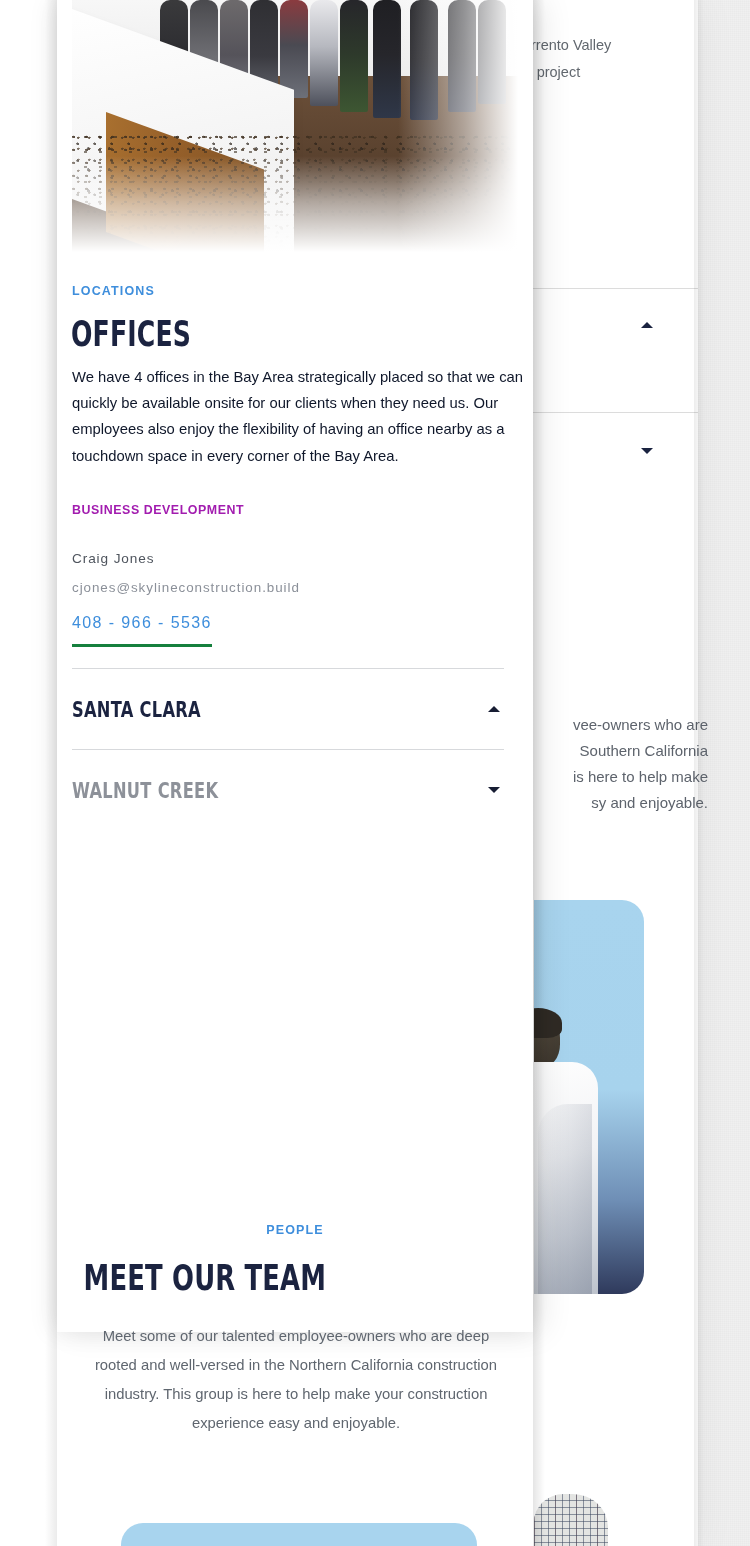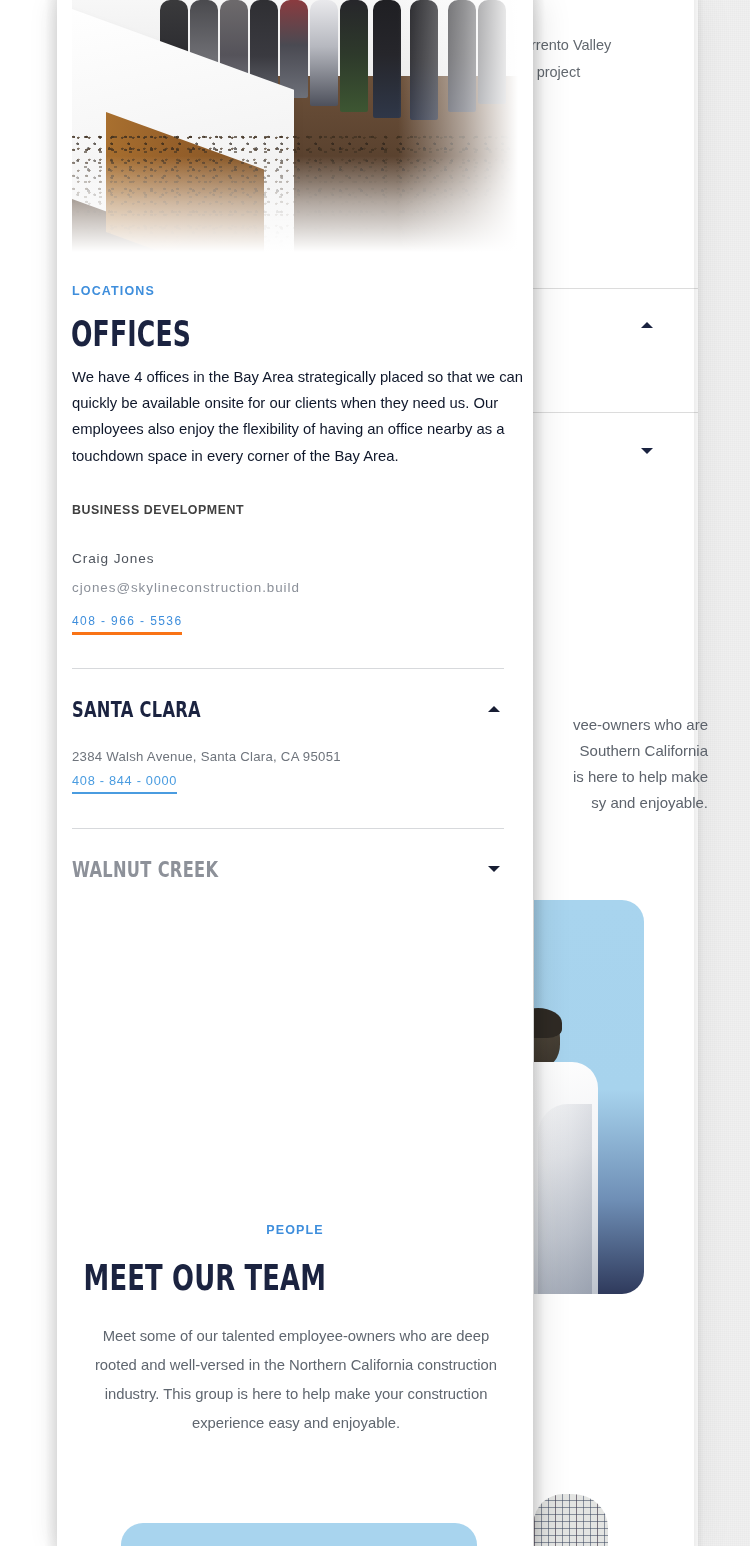--- a/index.html
+++ b/index.html
@@ -163,21 +163,21 @@
       repeating-linear-gradient(90deg, rgba(150,70,60,.40) 0 1px, transparent 1px 21px),
       #e3e4e2;
   }
 
   
   .front-panel {
     position: absolute;
     left: 57px;
     top: 0;
     width: 476px;
-    height: 1546px;
+    height: 1332px;
     background: #ffffff;
     box-shadow: -6px 0 24px rgba(0,0,0,.07), 10px 0 30px rgba(0,0,0,.09);
   }
 
   .inner { position: absolute; left: 0; top: 0; width: 476px; }
 
   
   .hero {
     position: absolute;
     left: 15px;
@@ -285,21 +285,21 @@
     color: #0f172a;
   }
 
   .dept-label {
     position: absolute;
     left: 15px;
     top: 503px;
     font-size: 12.4px;
     font-weight: 700;
     letter-spacing: .55px;
-    color: #404040;
+    color: #a21caf;
   }
   .contact-name {
     position: absolute;
     left: 15px;
     top: 551px;
     font-size: 13.6px;
     letter-spacing: .9px;
     color: #4e545d;
   }
   .contact-email {
@@ -307,26 +307,26 @@
     left: 15px;
     top: 580px;
     font-size: 13.4px;
     letter-spacing: .95px;
     color: #8b9099;
   }
   .contact-phone {
     position: absolute;
     left: 15px;
     top: 614px;
-    font-size: 12px;
+    font-size: 16px;
     letter-spacing: 1.4px;
     color: #3e8edc;
     text-decoration: none;
-    border-bottom: 3px solid #f97316;
-    padding-bottom: 4px;
+    border-bottom: 3px solid #15803d;
+    padding-bottom: 12px;
     display: inline-block;
   }
 
   
   .acc {
     position: absolute;
     left: 15px;
     top: 668px;
     width: 432px;
   }
@@ -535,24 +535,20 @@
       <a class="contact-phone" href="#">408 - 966 - 5536</a>
 
       <div class="acc">
 
         <div class="acc-item">
           <div class="acc-rule"></div>
           <div class="acc-head">
             <span class="acc-title">SANTA CLARA</span>
             <span class="caret up"></span>
           </div>
-          <div class="acc-body">
-            <div class="acc-addr">2384 Walsh Avenue, Santa Clara, CA 95051</div>
-            <a class="acc-phone" href="#">408 - 844 - 0000</a>
-          </div>
         </div>
 
 
 
         <div class="acc-item collapsed">
           <div class="acc-rule"></div>
           <div class="acc-head">
             <span class="acc-title">WALNUT CREEK</span>
             <span class="caret down"></span>
           </div>

